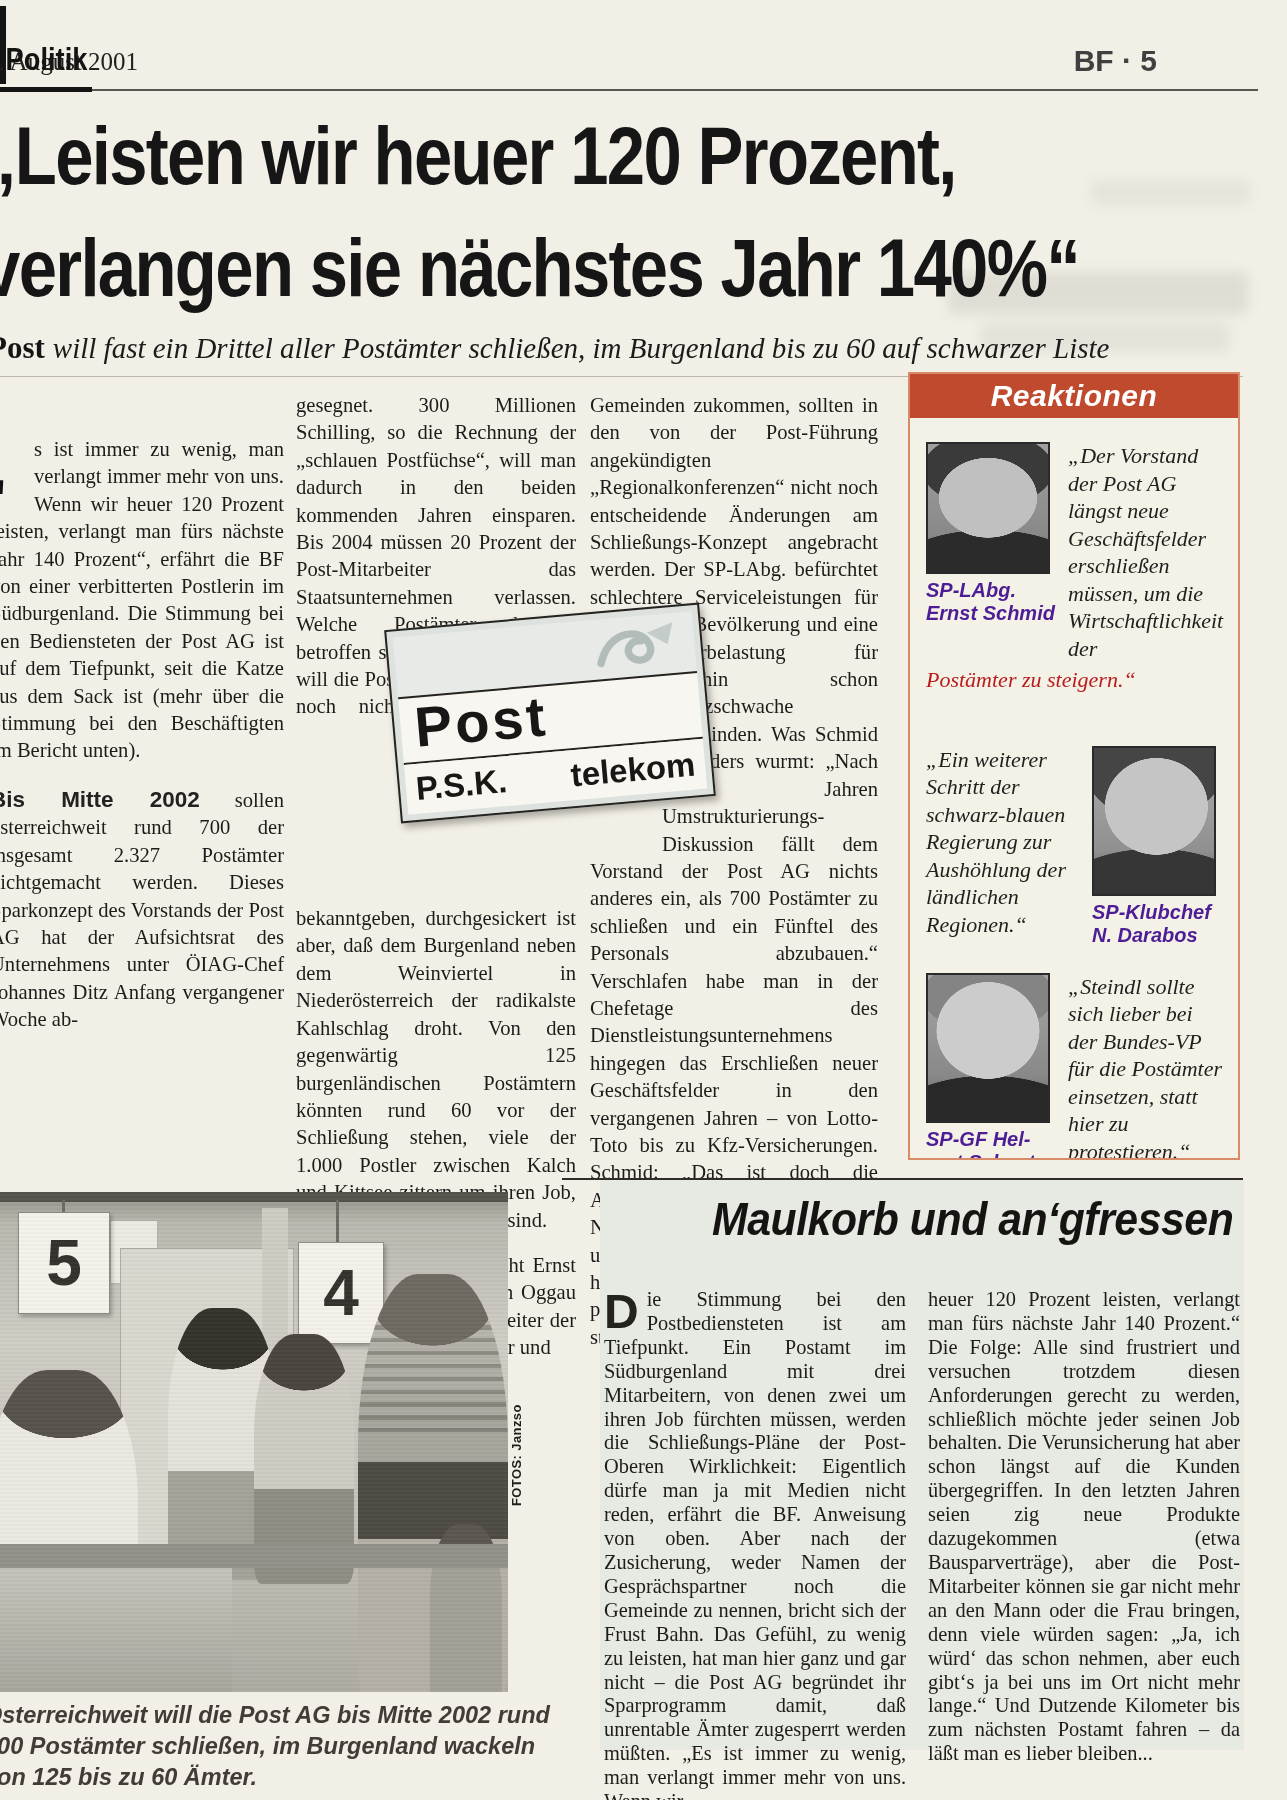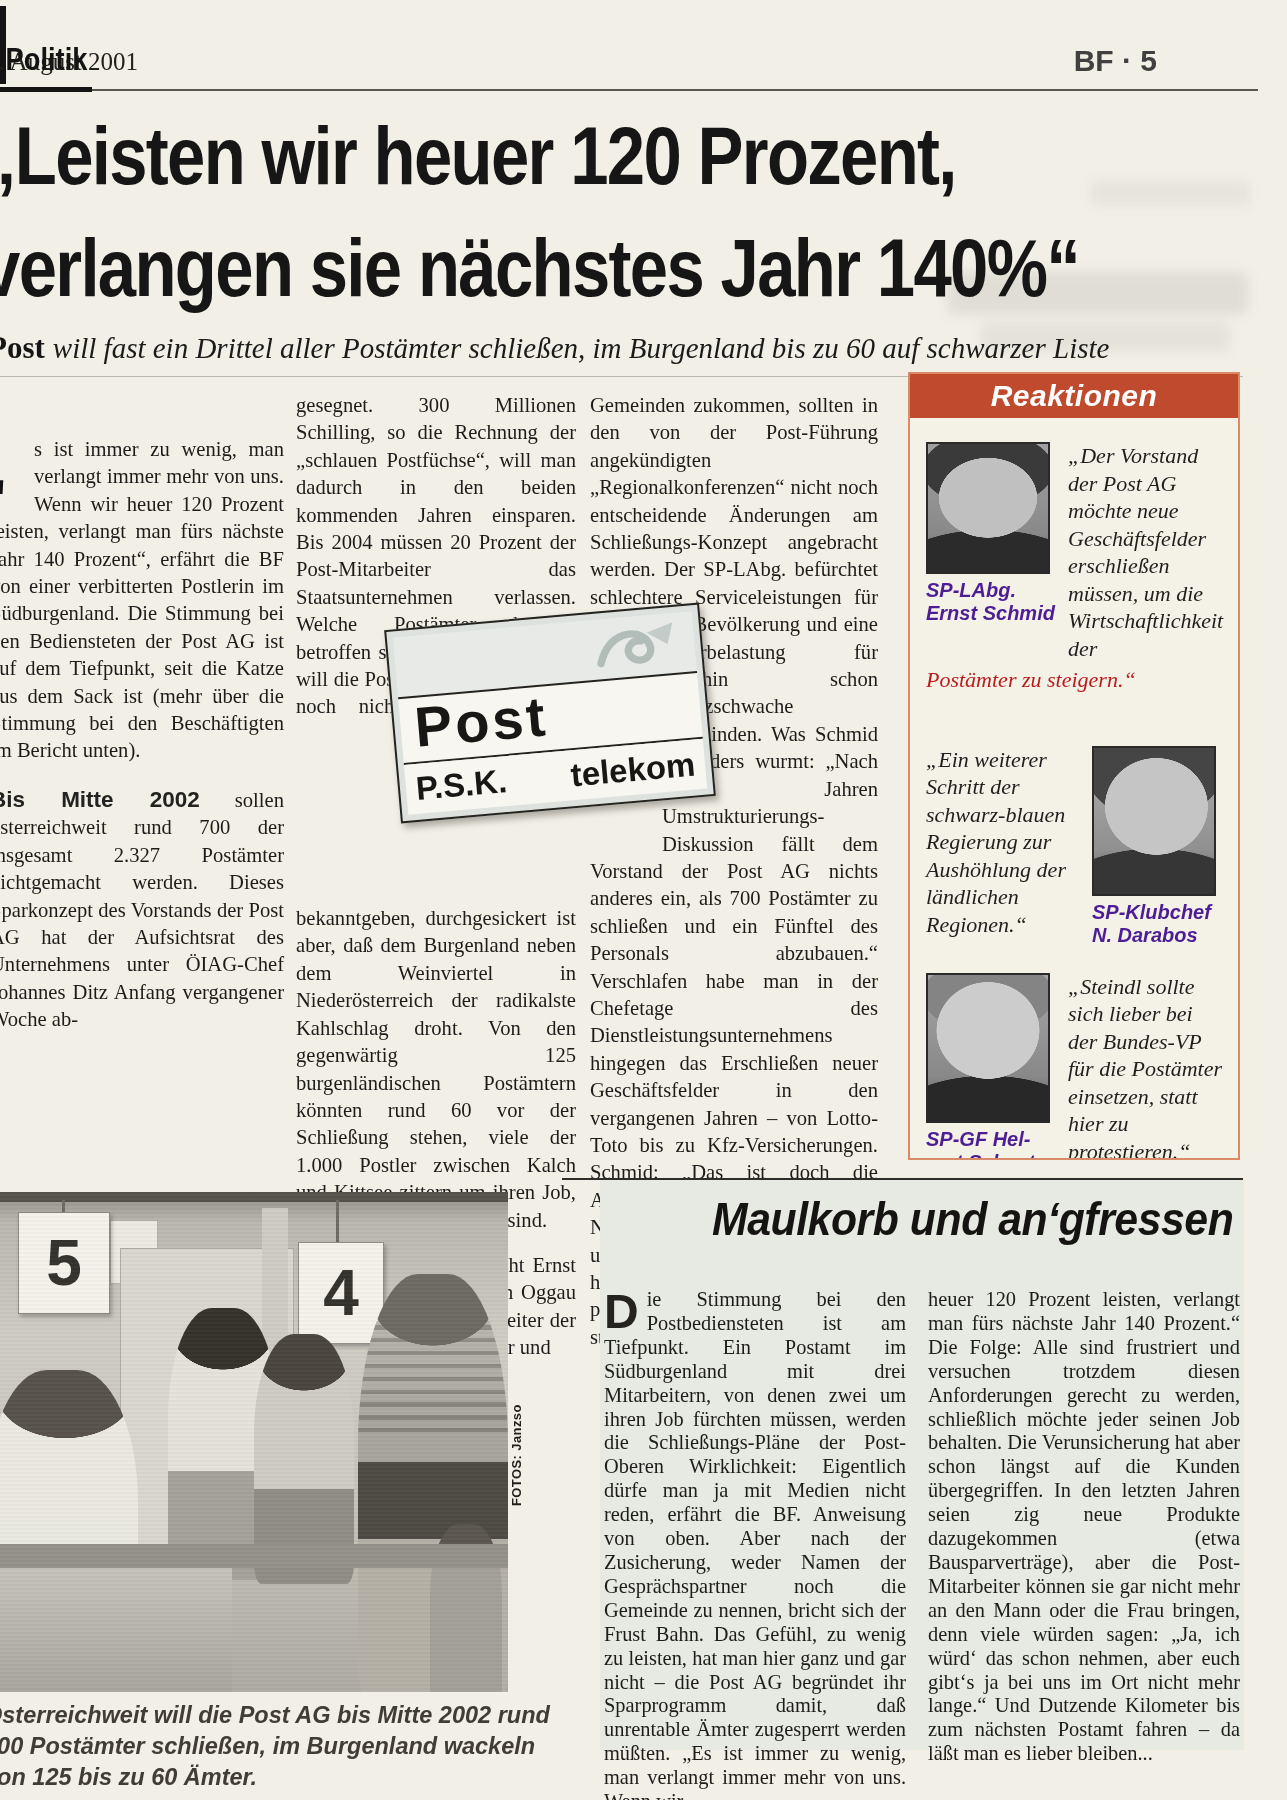--- a/index.html
+++ b/index.html
@@ -208,21 +208,21 @@
   <div class="abs reaktbox">
     <div class="reakthead">Reaktionen</div>
     <div class="r-inner">
 
       <div class="entry1">
         <div>
           <div class="r-photo ph1"></div>
           <div class="r-cap">SP-LAbg.
 Ernst Schmid</div>
         </div>
-        <div class="r-quote">„Der Vorstand der Post AG möchte neue Geschäftsfelder erschließen müssen, um die Wirtschaftlichkeit der</div>
+        <div class="r-quote">„Der Vorstand der Post AG längst neue Geschäftsfelder erschließen müssen, um die Wirtschaftlichkeit der</div>
       </div>
       <div class="tail">Postämter zu steigern.“</div>
 
       <div class="entry2">
         <div class="r-quote">„Ein weiterer Schritt der schwarz-blauen Regierung zur Aushöhlung der ländlichen Regionen.“</div>
         <div>
           <div class="r-photo ph2"></div>
           <div class="r-cap">SP-Klubchef
 N. Darabos</div>
         </div>

